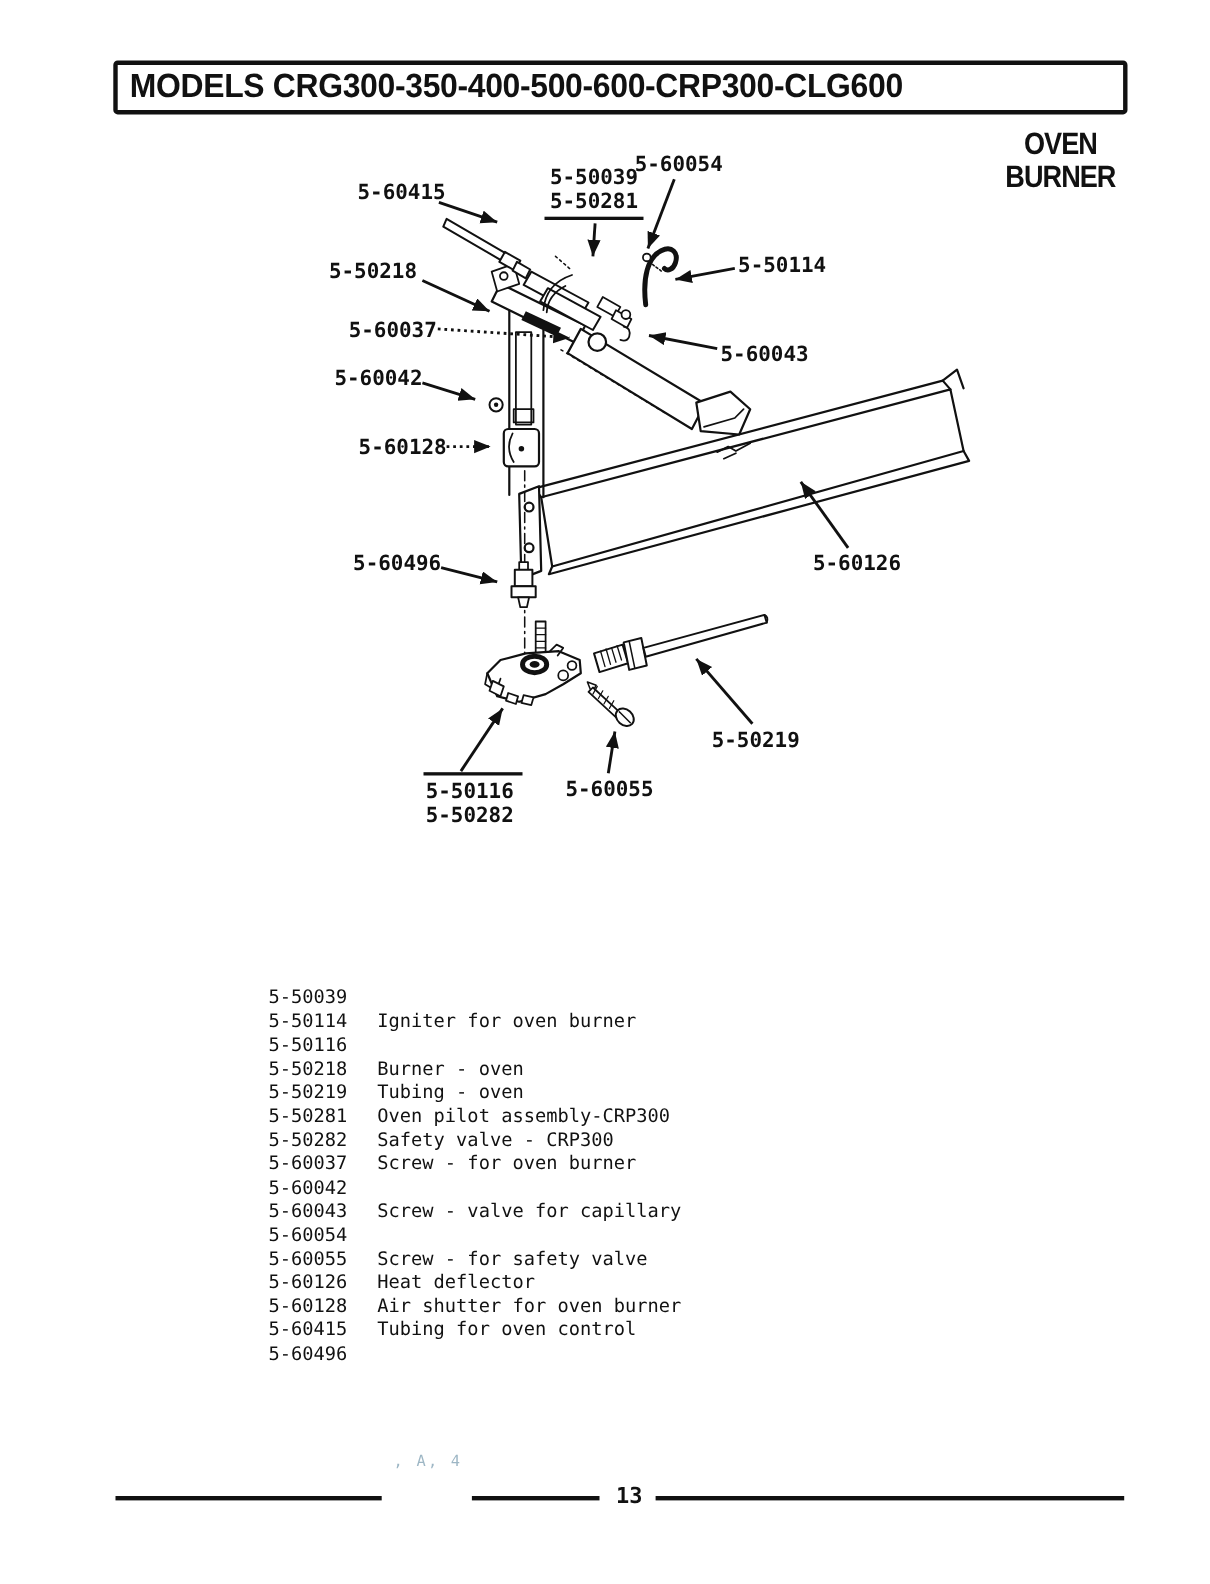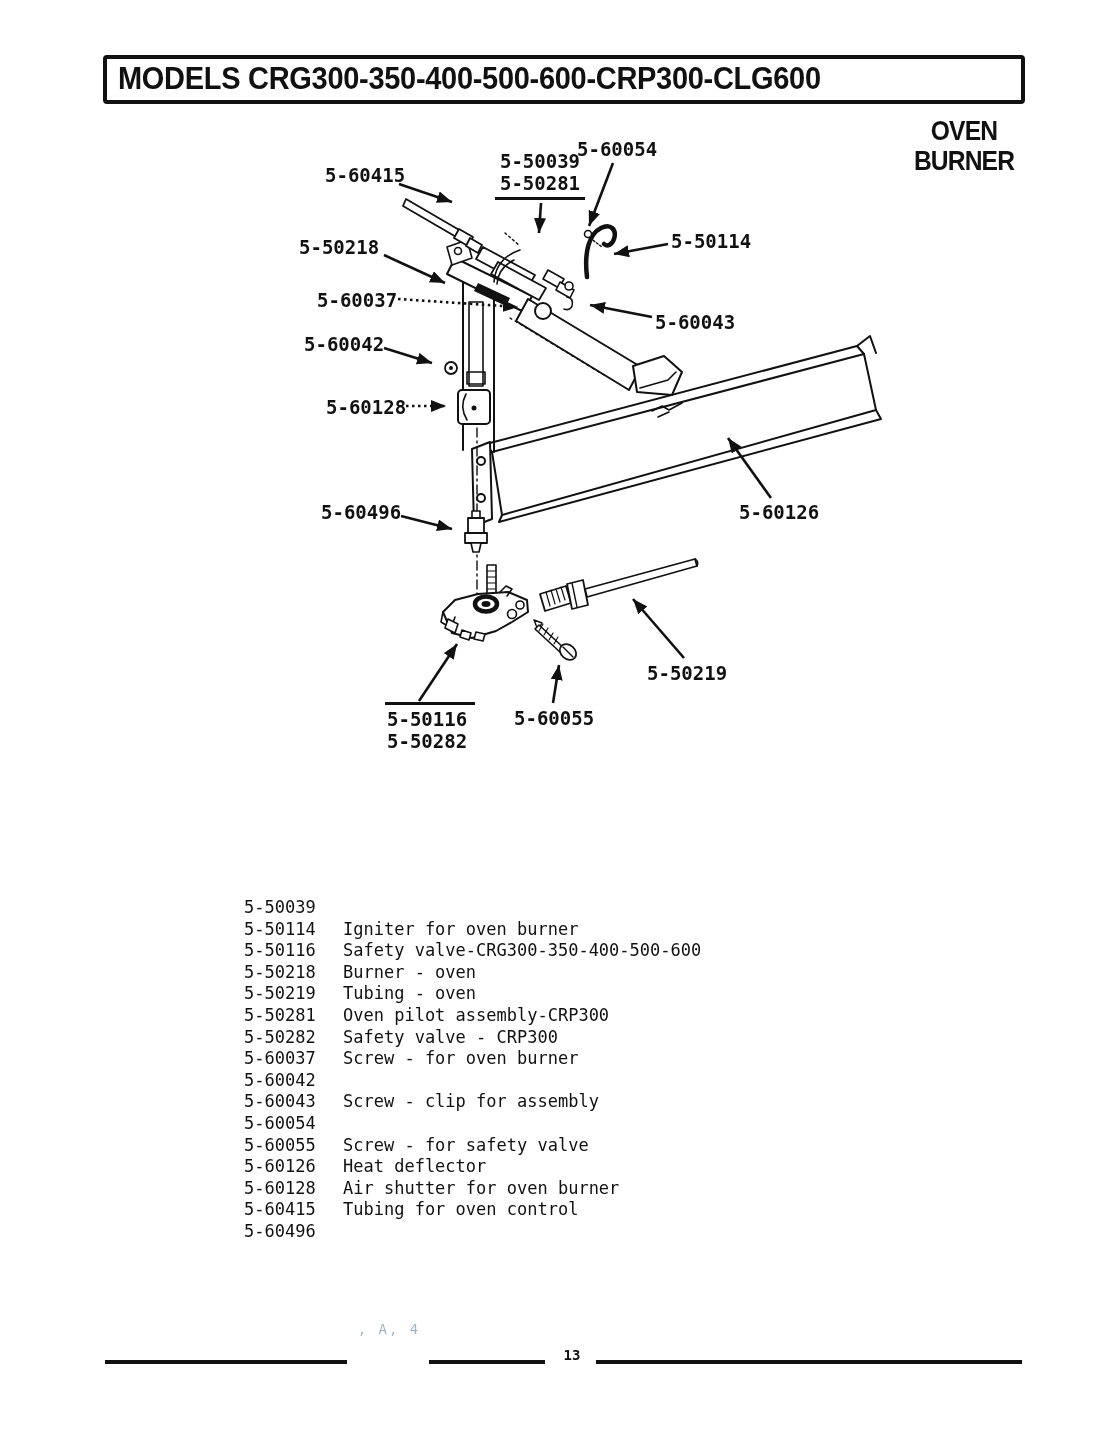--- a/index.html
+++ b/index.html
@@ -45,21 +45,21 @@
   .rule-left{left:105px;top:1360px;width:242px;}
   .rule-mid{left:429px;top:1360px;width:116px;}
   .rule-right{left:596px;top:1360px;width:426px;}
   .print-code{
     position:absolute;left:352px;top:1321px;width:74px;text-align:center;
     font-family:"DejaVu Sans Mono",monospace;font-size:14px;color:#0c4a6e;opacity:0.4;
     letter-spacing:2px;
   }
   .page-number{
     position:absolute;left:552px;top:1347px;width:40px;text-align:center;
-    font-family:"DejaVu Sans Mono","Liberation Mono",monospace;font-weight:bold;font-size:14px;
+    font-family:"DejaVu Sans Mono","Liberation Mono",monospace;font-weight:bold;font-size:20px;
   }
 </style>
 </head>
 <body>
 
 <div class="page">
 
   <div class="models-banner">
     <span>MODELS CRG300-350-400-500-600-CRP300-CLG600</span>
   </div>
@@ -213,21 +213,20 @@
   <div class="parts-list" id="parts-list">
       <div class="part-row">
         <span class="part-num">5-50039</span>
       </div>
       <div class="part-row">
         <span class="part-num">5-50114</span>
         <span class="part-desc">Igniter for oven burner</span>
       </div>
       <div class="part-row">
         <span class="part-num">5-50116</span>
-        <span class="part-desc">Safety valve-CRG300-350-400-500-600</span>
       </div>
       <div class="part-row">
         <span class="part-num">5-50218</span>
         <span class="part-desc">Burner - oven</span>
       </div>
       <div class="part-row">
         <span class="part-num">5-50219</span>
         <span class="part-desc">Tubing - oven</span>
       </div>
       <div class="part-row">
@@ -240,21 +239,21 @@
       </div>
       <div class="part-row">
         <span class="part-num">5-60037</span>
         <span class="part-desc">Screw - for oven burner</span>
       </div>
       <div class="part-row">
         <span class="part-num">5-60042</span>
       </div>
       <div class="part-row">
         <span class="part-num">5-60043</span>
-        <span class="part-desc">Screw - clip for assembly</span>
+        <span class="part-desc">Screw - valve for capillary</span>
       </div>
       <div class="part-row">
         <span class="part-num">5-60054</span>
       </div>
       <div class="part-row">
         <span class="part-num">5-60055</span>
         <span class="part-desc">Screw - for safety valve</span>
       </div>
       <div class="part-row">
         <span class="part-num">5-60126</span>

